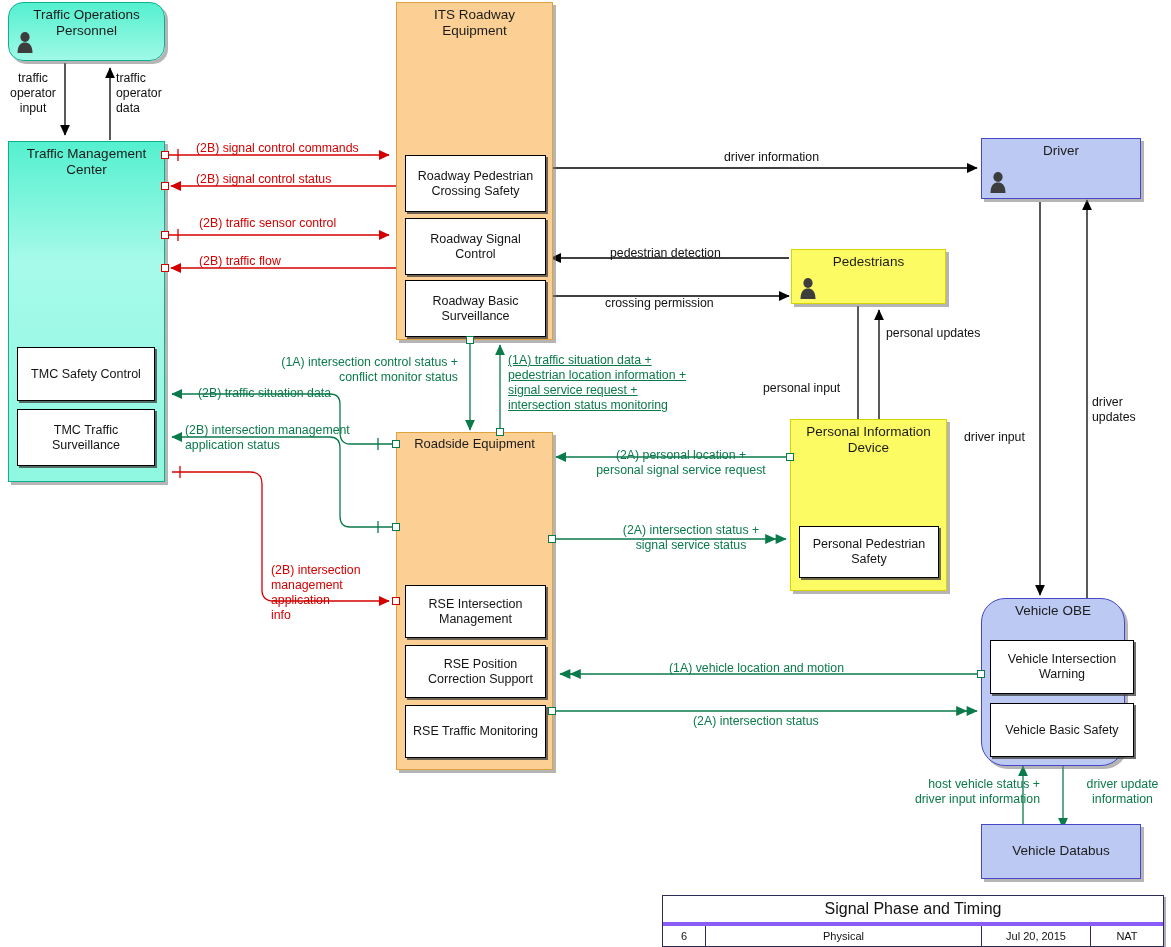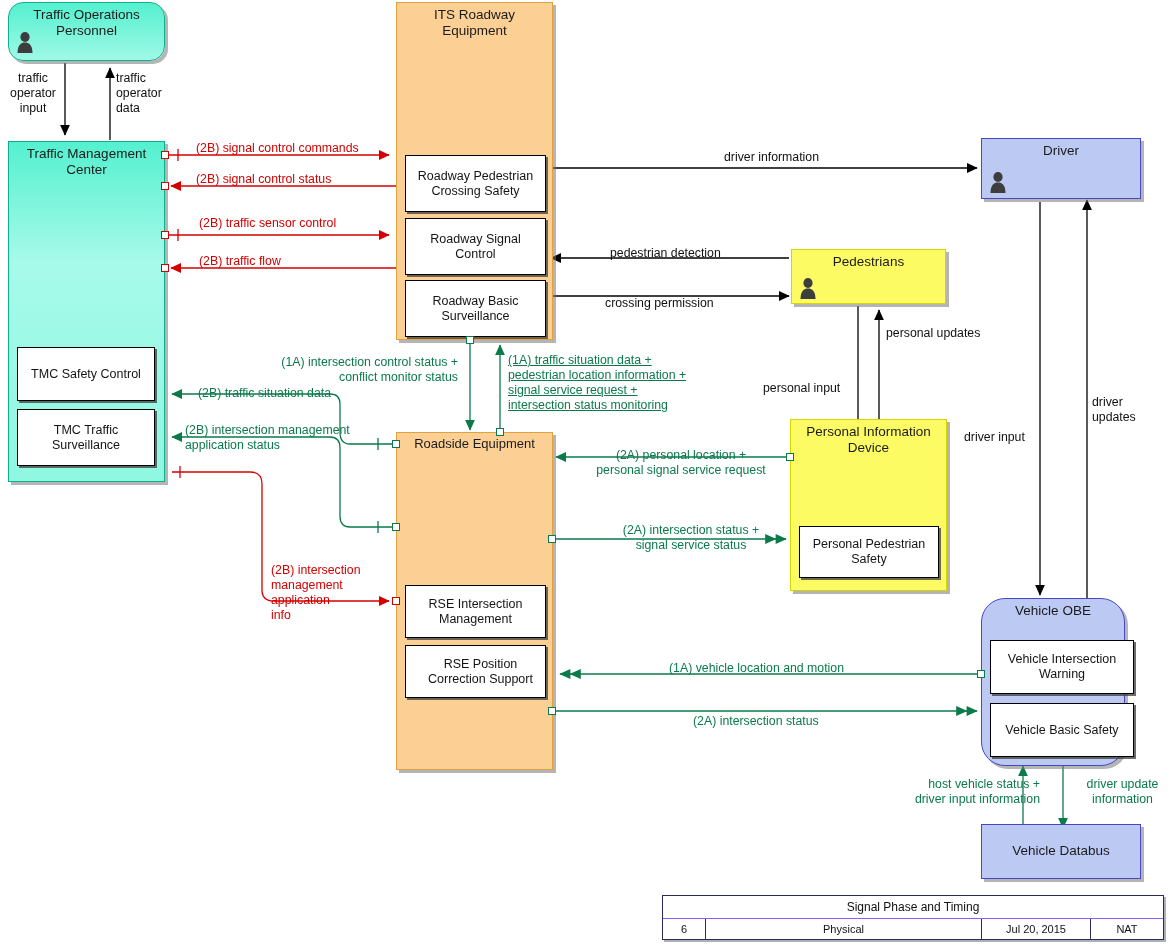--- a/index.html
+++ b/index.html
@@ -23,21 +23,21 @@
   .lbl.grn{color:#0b7a4b;}
   .lbl.ctr{text-align:center;}
   .lbl.rt{text-align:right;}
   .person{position:absolute;width:20px;height:22px;}
   .port{position:absolute;width:8px;height:8px;box-sizing:border-box;background:#fff;}
   .port.red{border:1.6px solid #d40000;}
   .port.grn{border:1.6px solid #0b7a4b;}
   
   #footer{position:absolute;left:662px;top:895px;width:500px;
       border:1px solid #2b2b58;box-shadow:2px 2px 0 rgba(120,120,140,.6);background:#fff;}
-  #footer .r1{border-bottom:1px solid #8b5cf6;text-align:center;font-size:12px;padding:4px 0;color:#111;}
+  #footer .r1{border-bottom:4px solid #8b5cf6;text-align:center;font-size:16px;padding:4px 0;color:#111;}
   #footer .r2{display:flex;font-size:11px;color:#111;}
   #footer .r2 .c{padding:4px 0;text-align:center;border-right:1px solid #2b2b58;}
   #footer .r2 .c:last-child{border-right:none;}
   .c-num{width:42px;}
   .c-kind{flex:1;}
   .c-date{width:108px;}
   .c-org{width:72px;}
 </style>
 </head>
 <body>
@@ -141,20 +141,21 @@
 Surveillance</div>
   </div>
   <div class="port grn" style="left:466px;top:336px;"></div>
 
   <div class="box orange" style="left:396px;top:432px;width:157px;height:338px;">
     <div class="title" style="top:3px;font-size:13px;">Roadside Equipment</div>
     <div class="subbox" style="left:8px;top:152px;width:141px;height:53px;white-space:pre-line;">RSE Intersection
 Management</div>
     <div class="subbox" style="left:8px;top:212px;width:141px;height:53px;white-space:pre-line;padding-left:13px;">RSE Position
 Correction Support</div>
+    <div class="subbox" style="left:8px;top:272px;width:141px;height:53px;">RSE Traffic Monitoring</div>
   </div>
   <div class="port grn" style="left:496px;top:428px;"></div>
   <div class="port grn" style="left:392px;top:440px;"></div>
   <div class="port grn" style="left:392px;top:523px;"></div>
   <div class="port red" style="left:392px;top:597px;"></div>
   <div class="port grn" style="left:548px;top:535px;"></div>
   <div class="port grn" style="left:548px;top:707px;"></div>
 
   <div class="box blue" style="left:981px;top:138px;width:160px;height:61px;">
     <div class="title">Driver</div>

